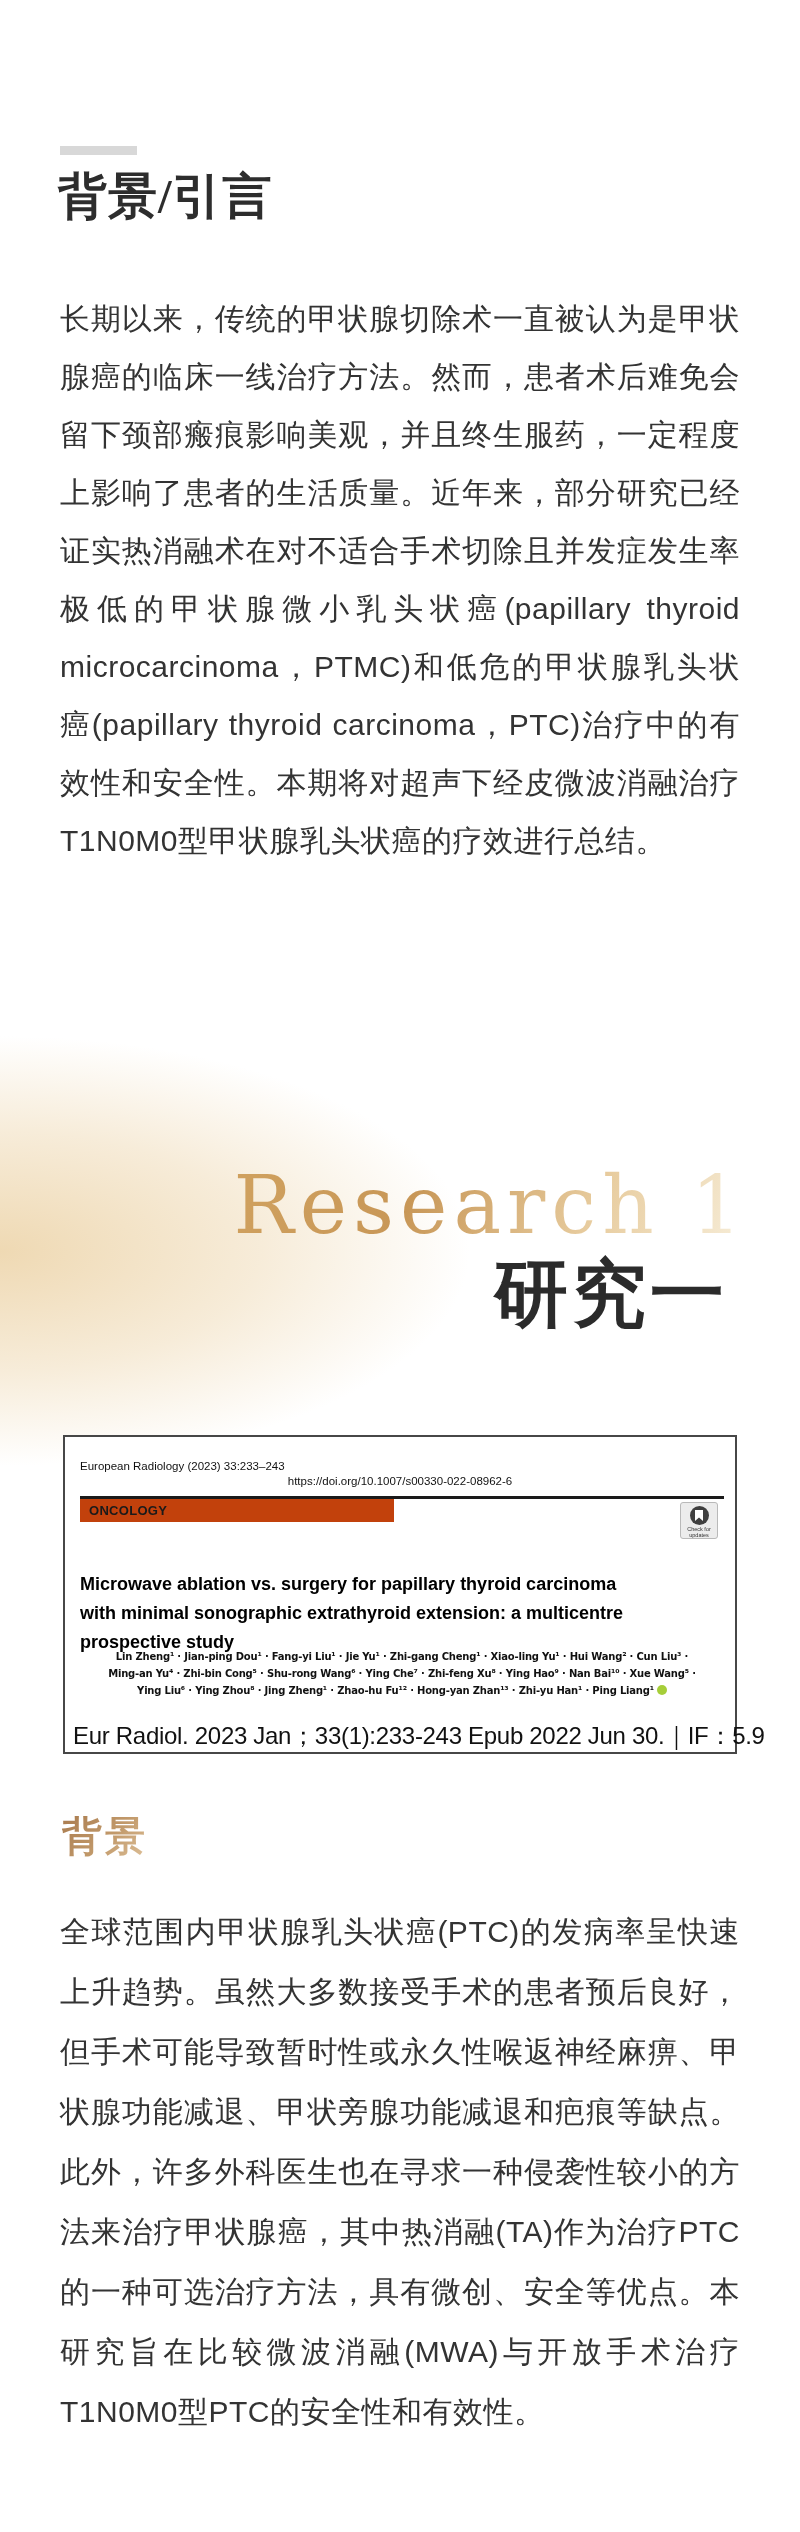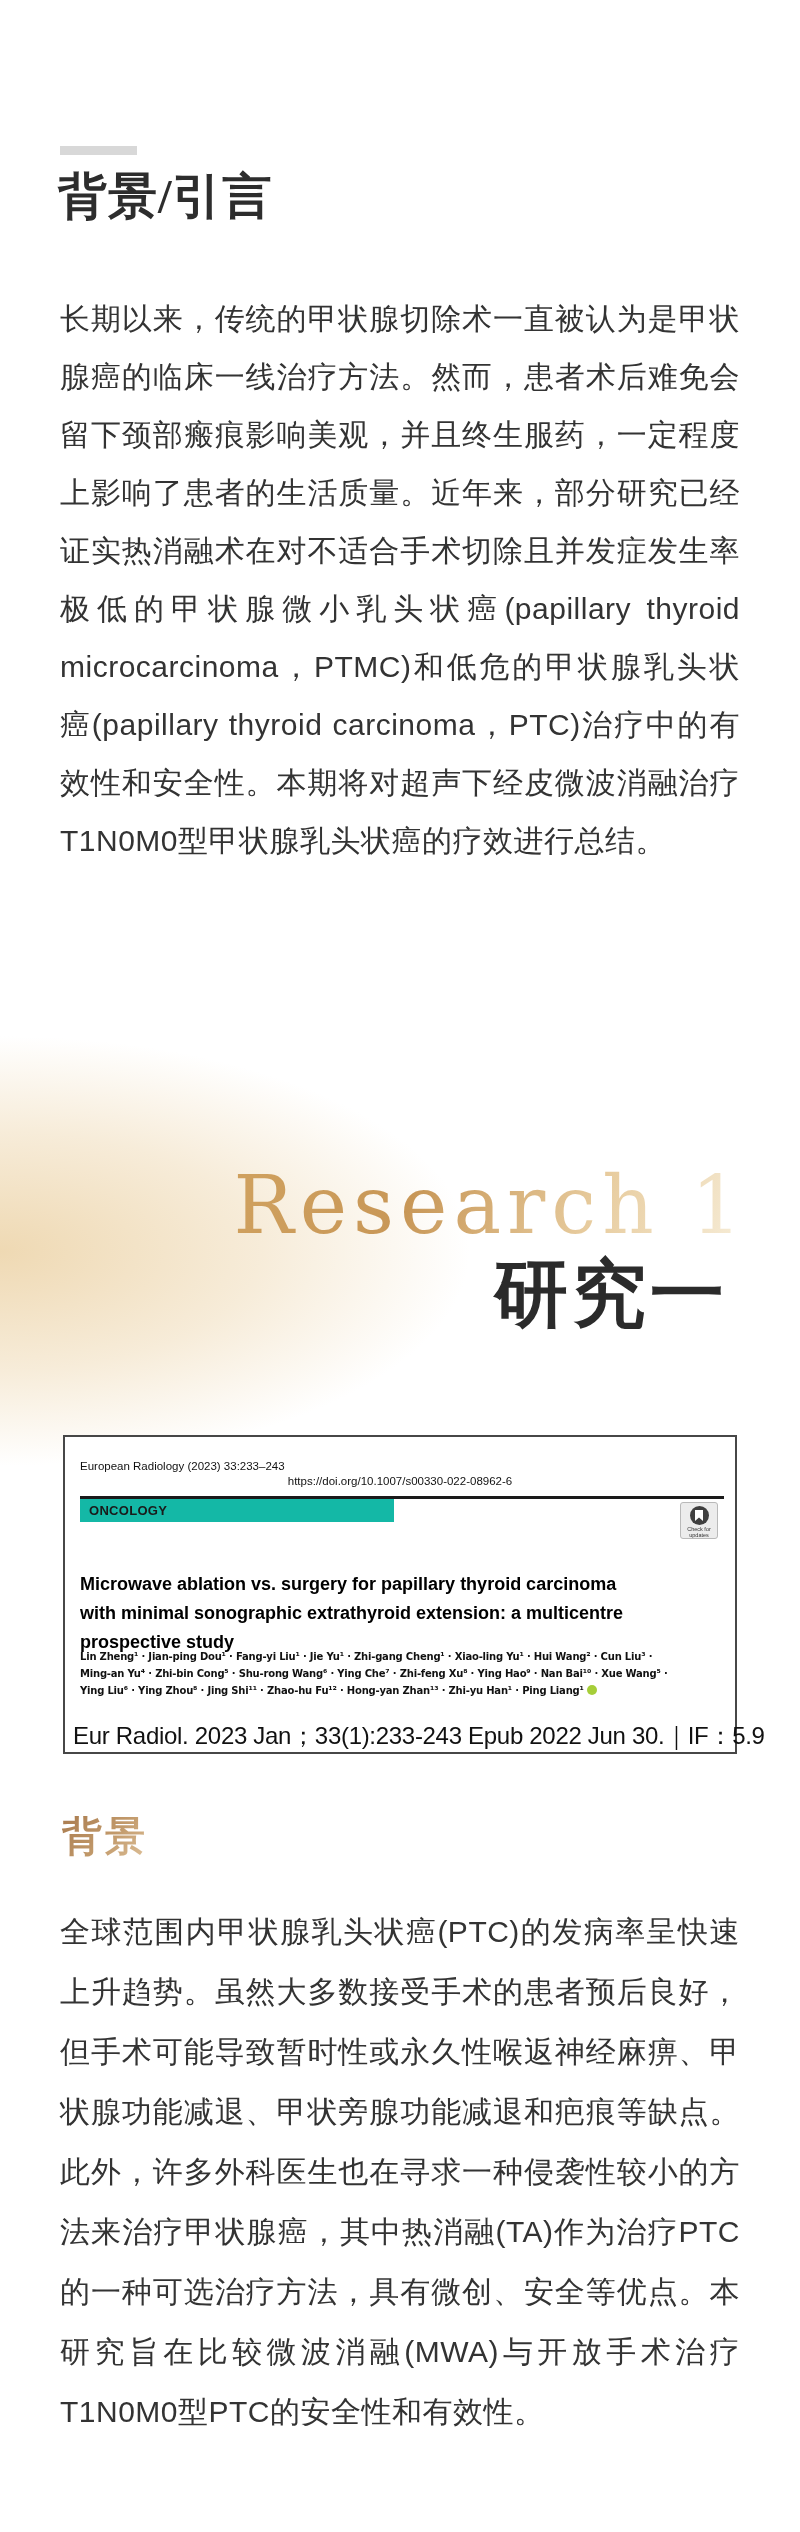--- a/index.html
+++ b/index.html
@@ -69,21 +69,21 @@
     margin-top:22px;
     font-size:11.5px; line-height:15px; color:#111;
     font-weight:400; white-space:nowrap;
   }
   .doi-line {
     font-size:11.5px; line-height:15px; color:#111;
     white-space:nowrap; text-decoration:none;text-align:center;
   }
   .card-rule { margin-top:7px; height:3px; background:#1a1a1a; width:644px; }
   .category-badge {
-    width:314px; height:23px; background:#14b8a6;
+    width:314px; height:23px; background:#c2410c;
     font-size:13px; font-weight:700; color:#1a1a1a;
     line-height:23px; padding-left:9px; letter-spacing:0.3px;
   }
   .cfu-badge {
     position:absolute; right:17px; top:65px;
     width:38px; height:37px;
     background:#ececec; border:1px solid #b9b9b9; border-radius:3px;
     text-align:center; cursor:pointer;
   }
   .cfu-circle {
@@ -98,21 +98,21 @@
   .cfu-text { font-size:6px; line-height:6px; color:#333; transform:scale(0.92); }
   .paper-title {
     position:absolute; left:15px; top:133px; width:640px;
     font-size:18px; font-weight:700; color:#000;
     line-height:29px; white-space:nowrap;
   }
   .paper-authors {
     position:absolute; left:15px; top:211px; width:644px;
     font-family:"DejaVu Sans",sans-serif;
     font-size:10px; font-weight:700; color:#111;
-    line-height:17px; letter-spacing:-0.2px; white-space:nowrap;
+    line-height:17px; letter-spacing:-0.2px; white-space:nowrap;text-align:center;
   }
   .orcid-icon {
     display:inline-block; width:10px; height:10px; border-radius:50%;
     background:#a6ce39; vertical-align:-1px; margin-left:3px;
     color:#fff; font-size:7px; line-height:10px; text-align:center;
     font-weight:700; cursor:pointer;
   }
   .citation-line {
     position:absolute; left:8px; top:283px; width:658px;
     font-size:24px; color:#111; letter-spacing:-0.3px;
@@ -159,21 +159,21 @@
 
     <div class="paper-title">
       <div>Microwave ablation vs. surgery for papillary thyroid carcinoma</div>
       <div>with minimal sonographic extrathyroid extension: a multicentre</div>
       <div>prospective study</div>
     </div>
 
     <div class="paper-authors">
       <div>Lin Zheng¹ · Jian-ping Dou¹ · Fang-yi Liu¹ · Jie Yu¹ · Zhi-gang Cheng¹ · Xiao-ling Yu¹ · Hui Wang² · Cun Liu³ ·</div>
       <div>Ming-an Yu⁴ · Zhi-bin Cong⁵ · Shu-rong Wang⁶ · Ying Che⁷ · Zhi-feng Xu⁸ · Ying Hao⁹ · Nan Bai¹⁰ · Xue Wang⁵ ·</div>
-      <div><span>Ying Liu⁶ · Ying Zhou⁸ · Jing Shi¹¹ · Zhao-hu Fu¹² · Hong-yan Zhan¹³ · Zhi-yu Han¹ · Ping Liang¹</span><span class="orcid-icon"></span></div>
+      <div><span>Ying Liu⁶ · Ying Zhou⁸ · Jing Zheng¹ · Zhao-hu Fu¹² · Hong-yan Zhan¹³ · Zhi-yu Han¹ · Ping Liang¹</span><span class="orcid-icon"></span></div>
     </div>
 
     <div class="citation-line">Eur Radiol. 2023 Jan；33(1):233-243 Epub 2022 Jun 30.｜IF：5.9</div>
   </div>
 
   <div class="bg-heading">背景</div>
   <p class="body-para para-2">全球范围内甲状腺乳头状癌(PTC)的发病率呈快速上升趋势。虽然大多数接受手术的患者预后良好，但手术可能导致暂时性或永久性喉返神经麻痹、甲状腺功能减退、甲状旁腺功能减退和疤痕等缺点。此外，许多外科医生也在寻求一种侵袭性较小的方法来治疗甲状腺癌，其中热消融(TA)作为治疗PTC的一种可选治疗方法，具有微创、安全等优点。本研究旨在比较微波消融(MWA)与开放手术治疗T1N0M0型PTC的安全性和有效性。</p>
 
 </div>
 

